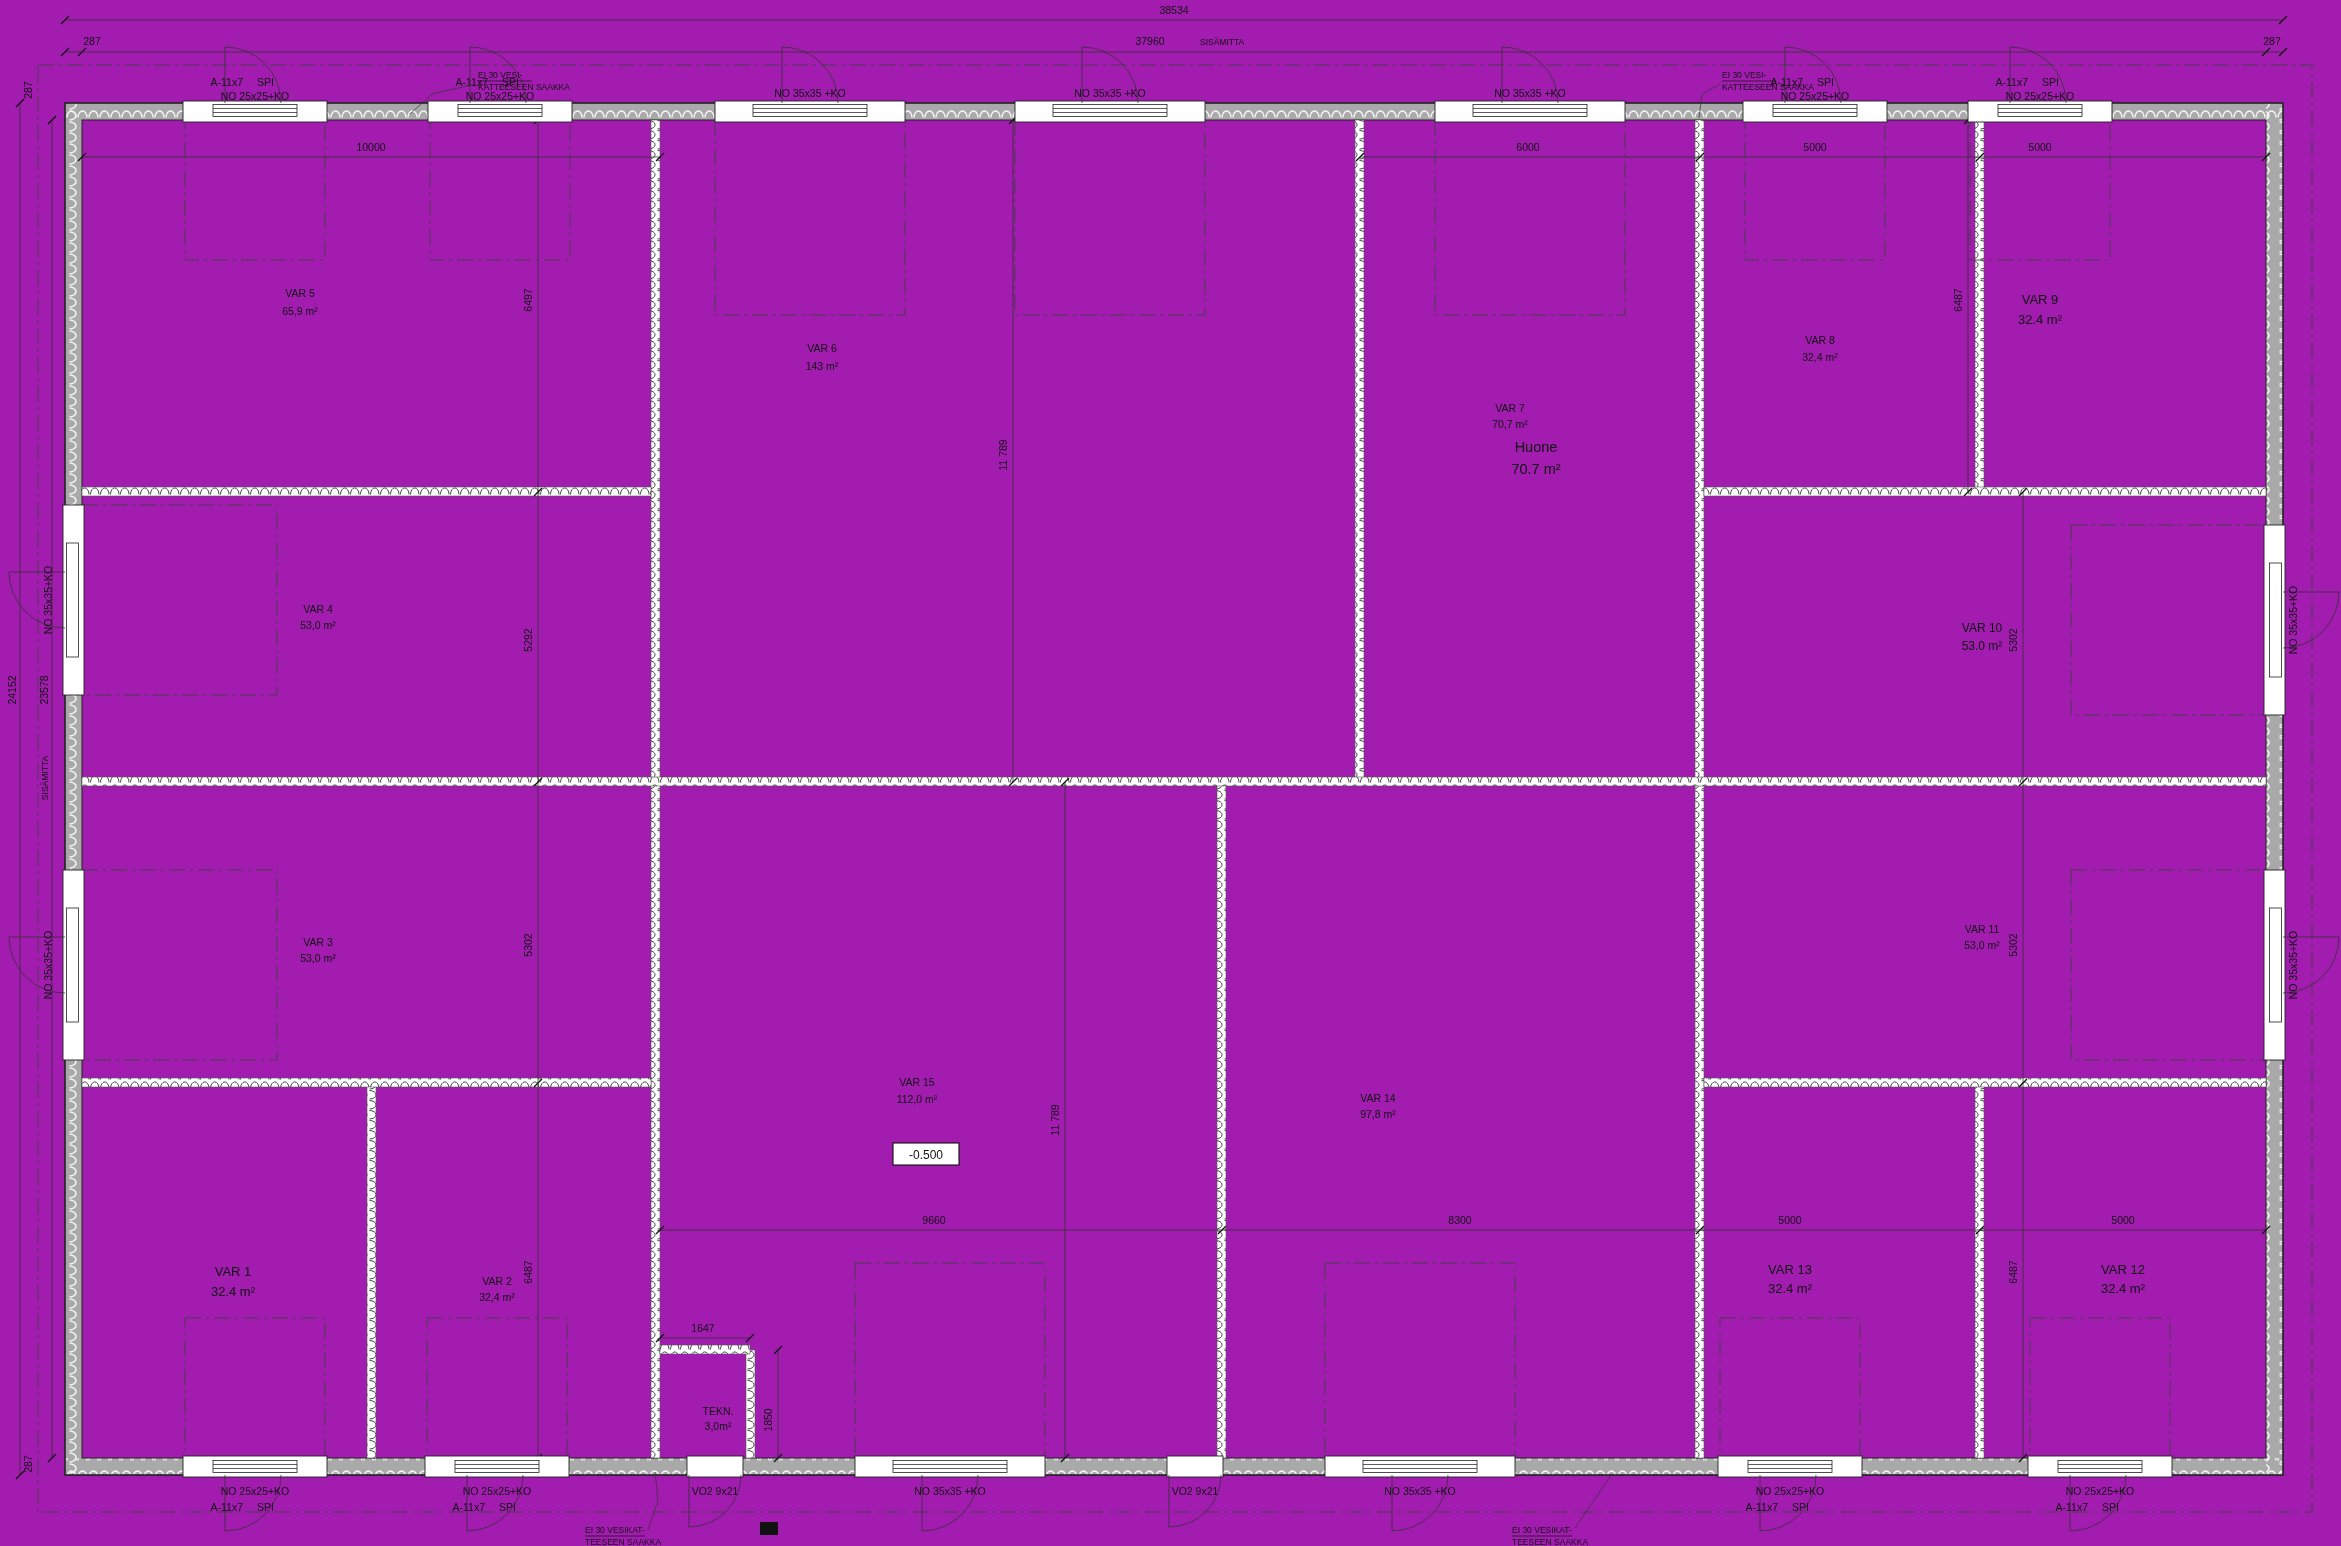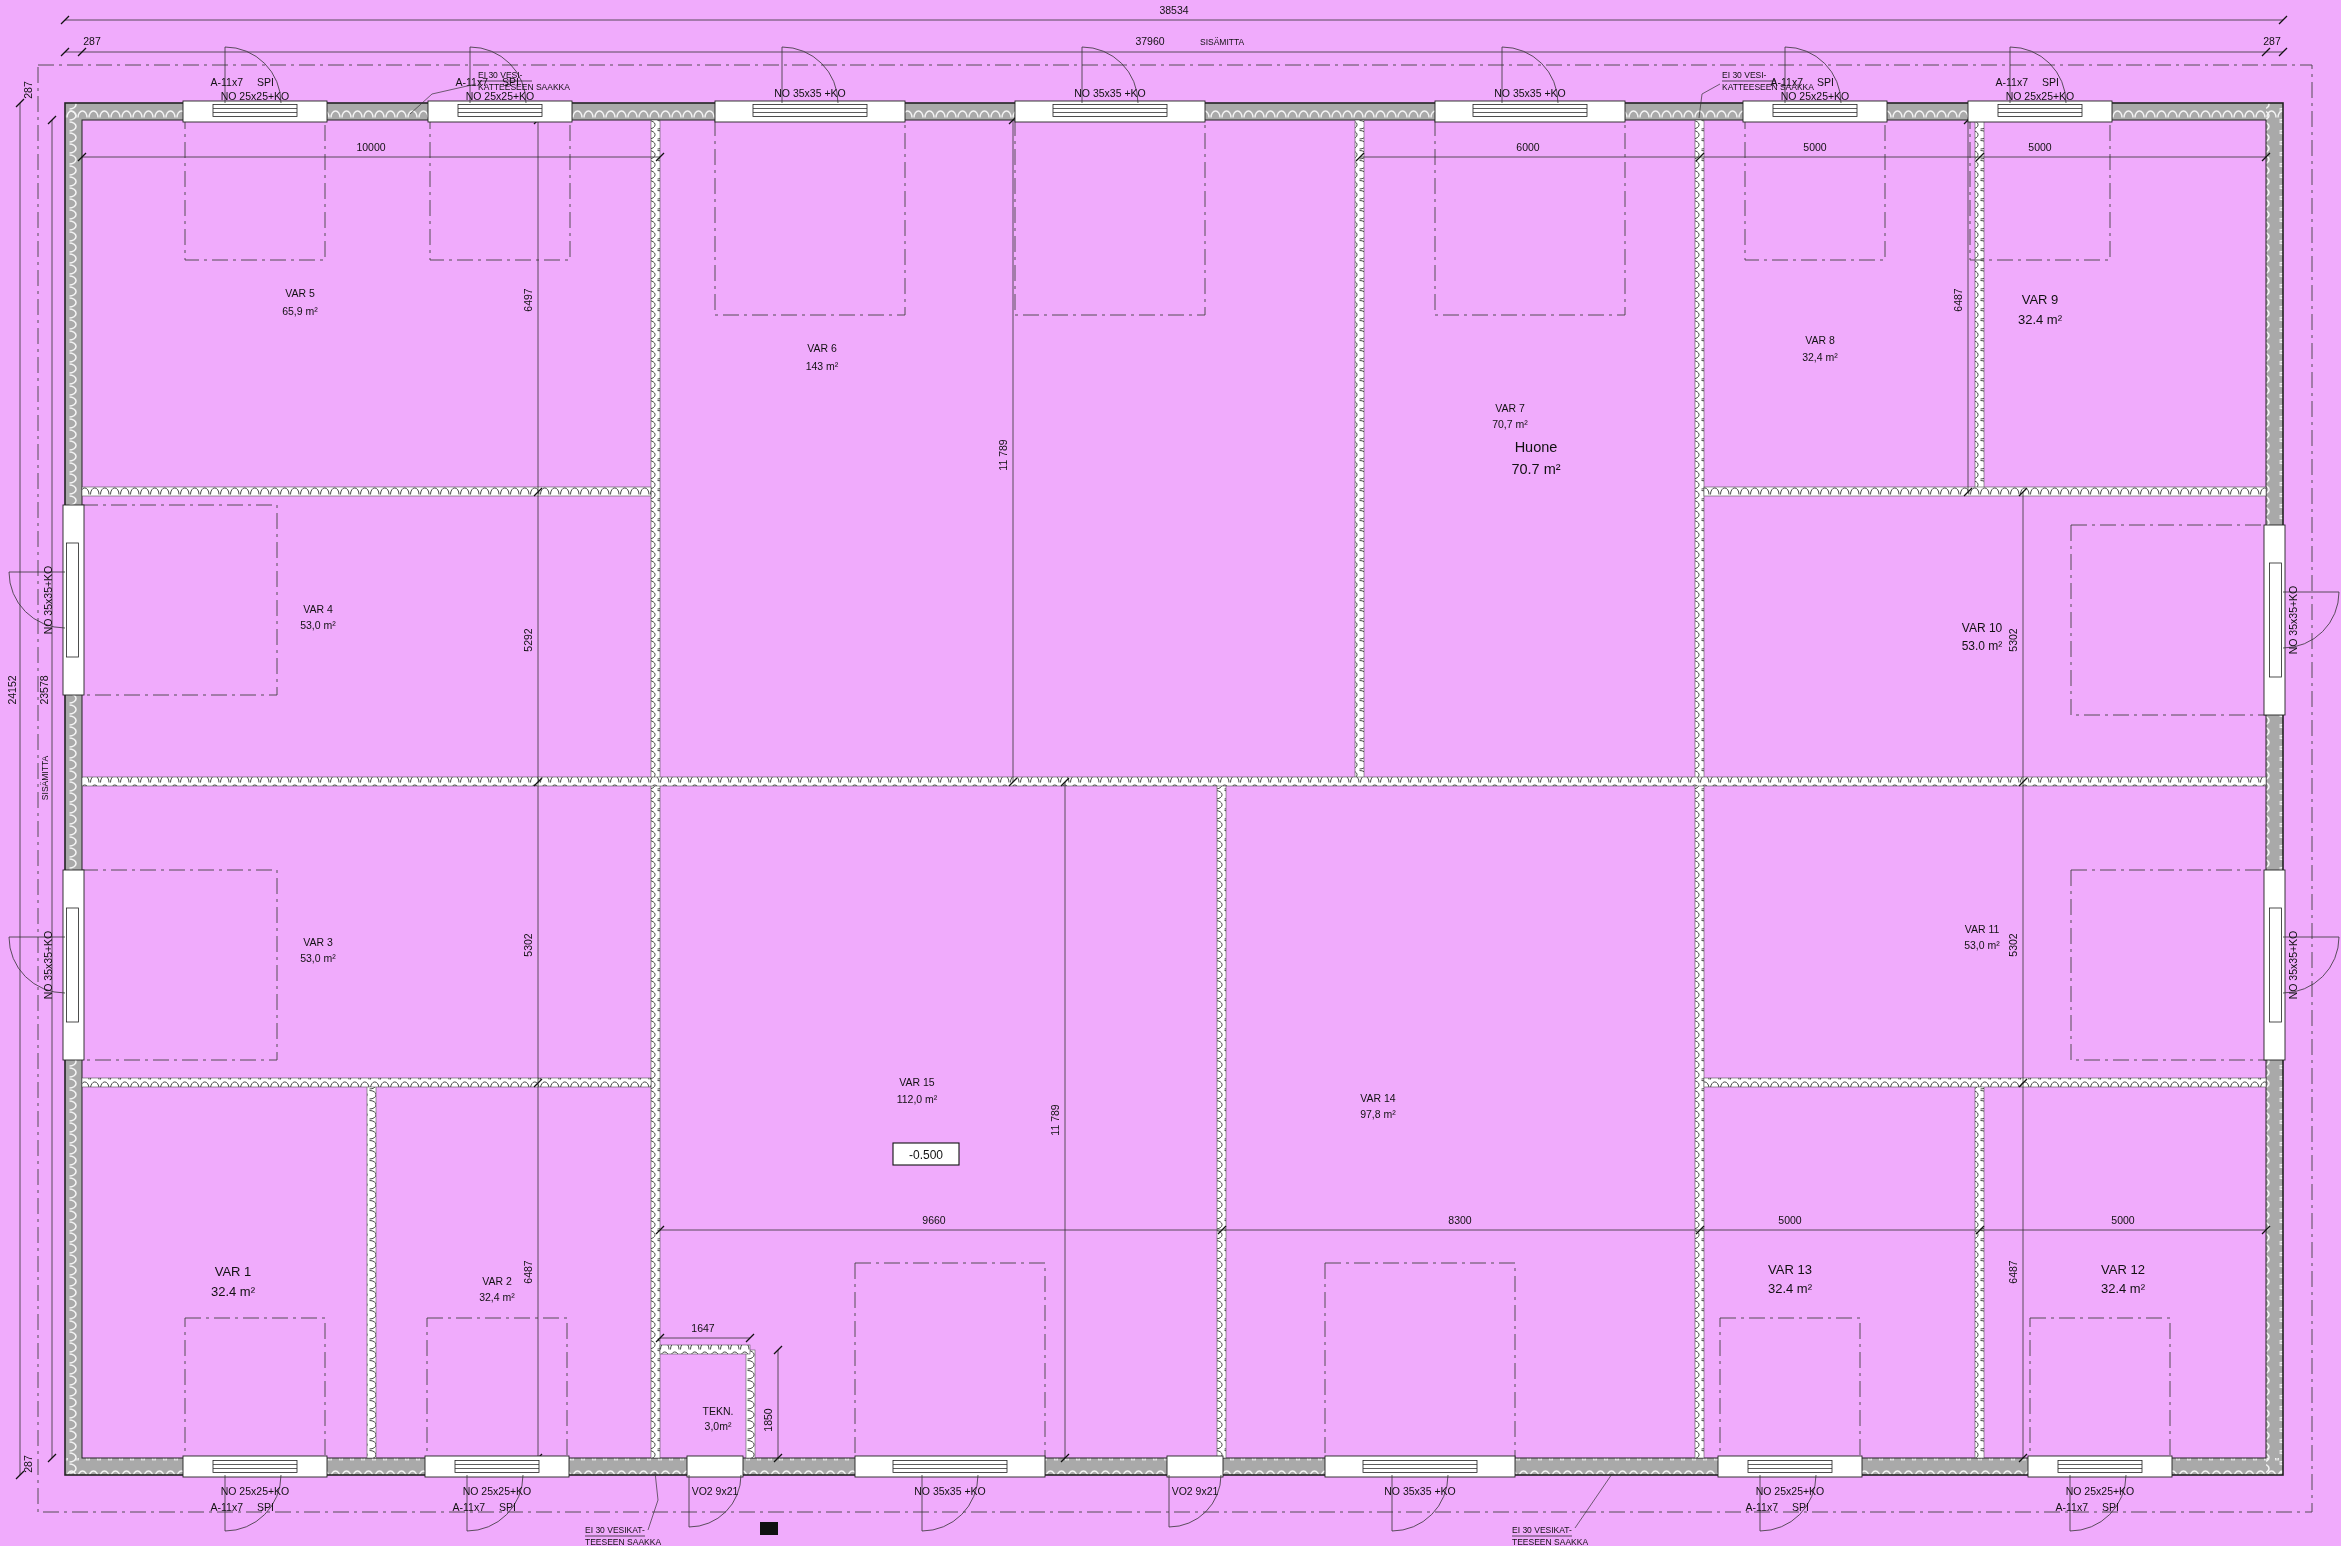--- a/index.html
+++ b/index.html
@@ -1,16 +1,16 @@
 <!DOCTYPE html>
 <html><head>
 <meta charset="utf-8">
 <style>
   html,body{margin:0;padding:0;background:#fff;}
-  #stage{width:2341px;height:1546px;position:relative;background:#f0abfc;}
+  #stage{width:2341px;height:1546px;position:relative;background:#a21caf;}
   svg{display:block;}
   text{fill:#111;font-family:"Liberation Sans","DejaVu Sans",sans-serif;font-size:10.5px;}
   .mid{text-anchor:middle;}
   .end{text-anchor:end;}
   .ts{font-size:8.5px;}
   .t12{font-size:12px;}
   .t13{font-size:13px;}
   .t14{font-size:14.5px;}
   .thin{stroke:#333;stroke-width:0.8;fill:none;}
   .tick{stroke:#111;stroke-width:1.3;}

